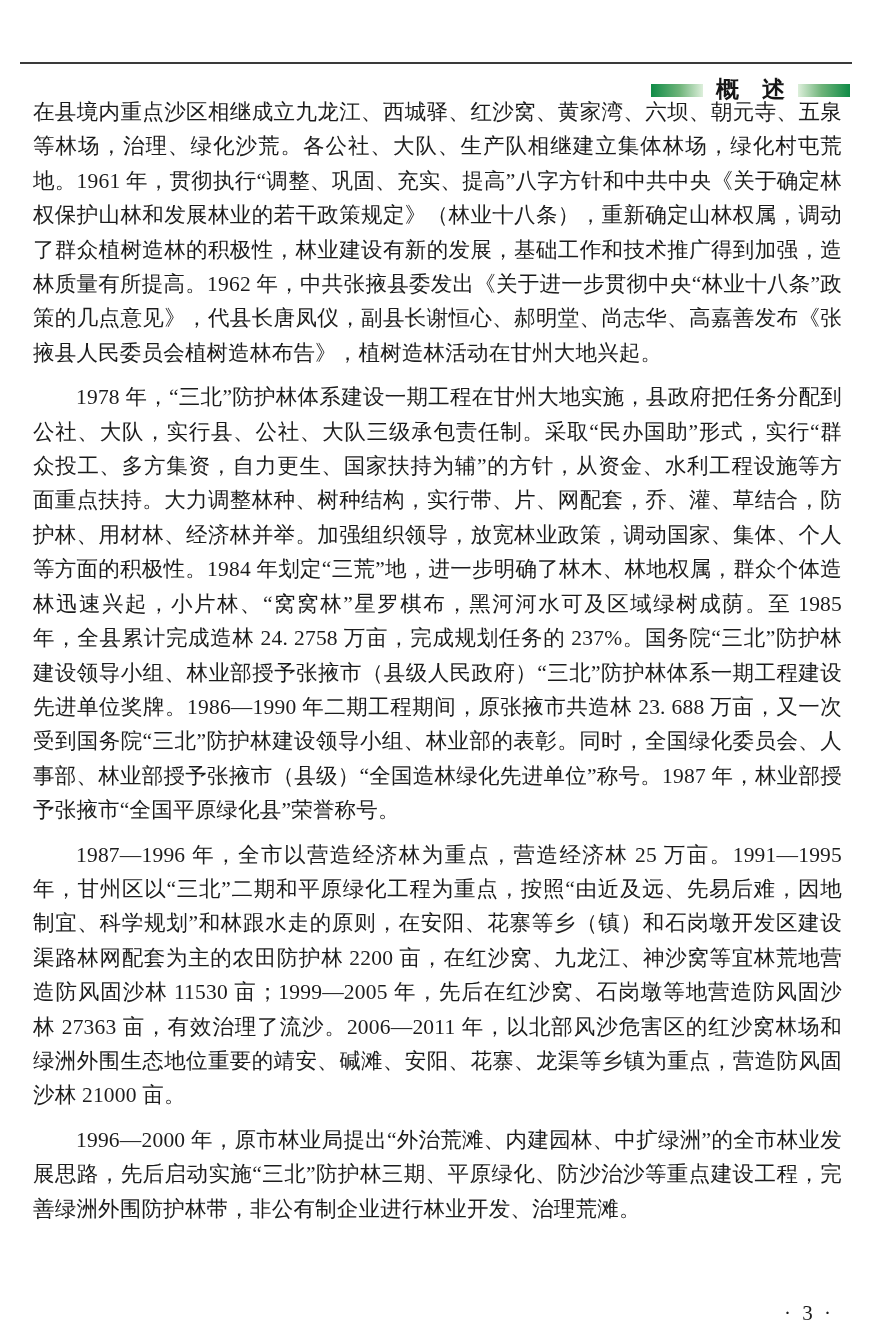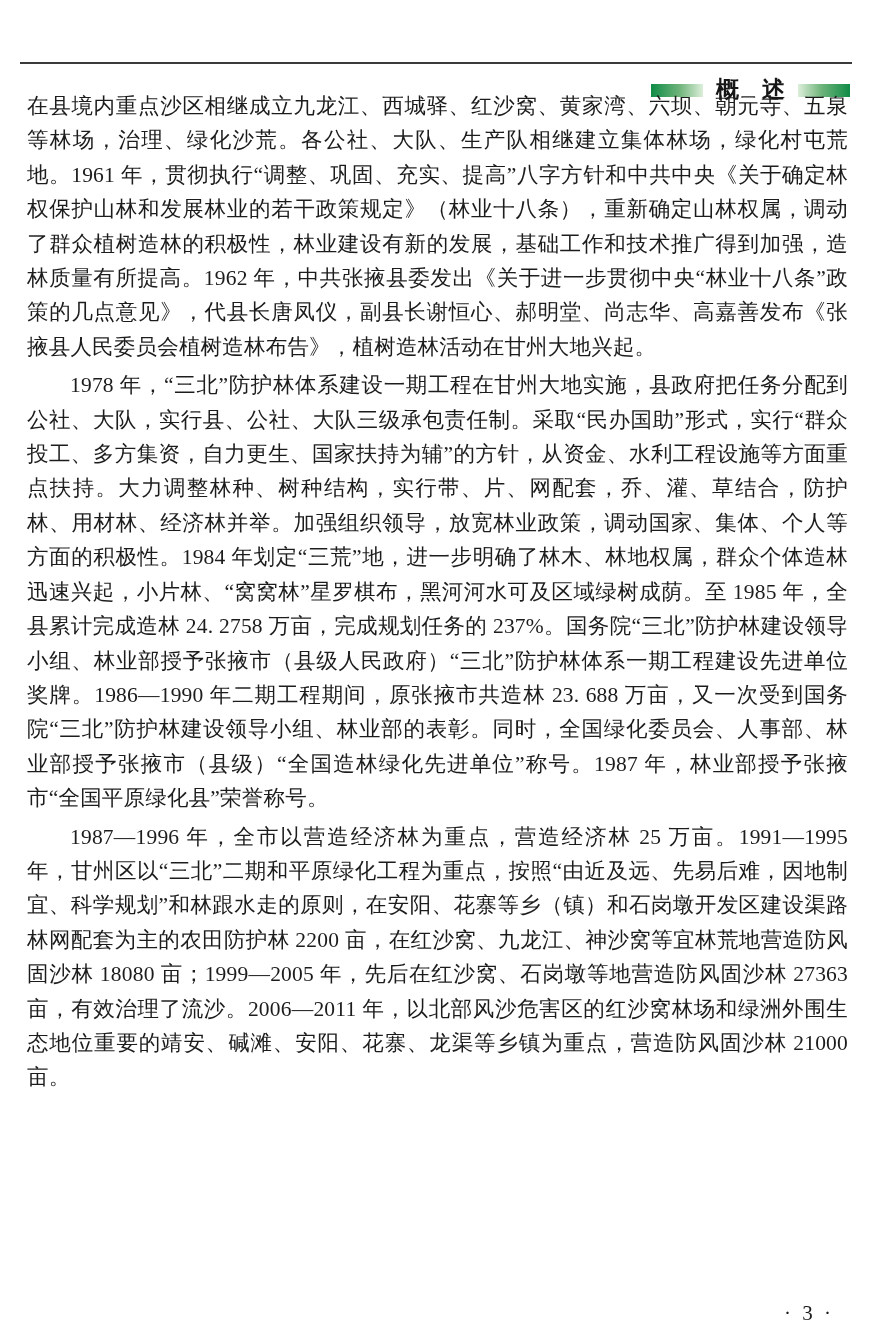--- a/index.html
+++ b/index.html
@@ -44,21 +44,21 @@
 
   
   .body-text {
     position: absolute;
     top: 85px; left: 23px; width: 829px;
     font-size: 21.5px;
     line-height: 34.4px;
     text-align: justify;
     letter-spacing: 0.2px;
   }
-  .body-text p { margin: 4px; text-indent: 2em; }
+  .body-text p { margin: 10px; text-indent: 2em; }
   .body-text p.no-indent { text-indent: 0; }
 
   
   .page-number {
     position: absolute;
     top: 1301px; right: 37px;
     font-size: 21px;
     letter-spacing: 3px;
     color: #1c1c1c;
   }
@@ -72,18 +72,19 @@
     <span class="grad-bar left"></span>
     <h1 class="head-title">概　述</h1>
     <span class="grad-bar right"></span>
   </header>
 
   <div class="head-rule"></div>
 
   <main class="body-text">
     <p class="no-indent">在县境内重点沙区相继成立九龙江、西城驿、红沙窝、黄家湾、六坝、朝元寺、五泉等林场，治理、绿化沙荒。各公社、大队、生产队相继建立集体林场，绿化村屯荒地。1961 年，贯彻执行“调整、巩固、充实、提高”八字方针和中共中央《关于确定林权保护山林和发展林业的若干政策规定》（林业十八条），重新确定山林权属，调动了群众植树造林的积极性，林业建设有新的发展，基础工作和技术推广得到加强，造林质量有所提高。1962 年，中共张掖县委发出《关于进一步贯彻中央“林业十八条”政策的几点意见》，代县长唐凤仪，副县长谢恒心、郝明堂、尚志华、高嘉善发布《张掖县人民委员会植树造林布告》，植树造林活动在甘州大地兴起。</p>
     <p>1978 年，“三北”防护林体系建设一期工程在甘州大地实施，县政府把任务分配到公社、大队，实行县、公社、大队三级承包责任制。采取“民办国助”形式，实行“群众投工、多方集资，自力更生、国家扶持为辅”的方针，从资金、水利工程设施等方面重点扶持。大力调整林种、树种结构，实行带、片、网配套，乔、灌、草结合，防护林、用材林、经济林并举。加强组织领导，放宽林业政策，调动国家、集体、个人等方面的积极性。1984 年划定“三荒”地，进一步明确了林木、林地权属，群众个体造林迅速兴起，小片林、“窝窝林”星罗棋布，黑河河水可及区域绿树成荫。至 1985 年，全县累计完成造林 24. 2758 万亩，完成规划任务的 237%。国务院“三北”防护林建设领导小组、林业部授予张掖市（县级人民政府）“三北”防护林体系一期工程建设先进单位奖牌。1986—1990 年二期工程期间，原张掖市共造林 23. 688 万亩，又一次受到国务院“三北”防护林建设领导小组、林业部的表彰。同时，全国绿化委员会、人事部、林业部授予张掖市（县级）“全国造林绿化先进单位”称号。1987 年，林业部授予张掖市“全国平原绿化县”荣誉称号。</p>
-    <p>1987—1996 年，全市以营造经济林为重点，营造经济林 25 万亩。1991—1995 年，甘州区以“三北”二期和平原绿化工程为重点，按照“由近及远、先易后难，因地制宜、科学规划”和林跟水走的原则，在安阳、花寨等乡（镇）和石岗墩开发区建设渠路林网配套为主的农田防护林 2200 亩，在红沙窝、九龙江、神沙窝等宜林荒地营造防风固沙林 18080 亩；1999—2005 年，先后在红沙窝、石岗墩等地营造防风固沙林 27363 亩，有效治理了流沙。2006—2011 年，以北部风沙危害区的红沙窝林场和绿洲外围生态地位重要的靖安、碱滩、安阳、花寨、龙渠等乡镇为重点，营造防风固沙林 21000 亩。</p>
+    <p>1987—1996 年，全市以营造经济林为重点，营造经济林 25 万亩。1991—1995 年，甘州区以“三北”二期和平原绿化工程为重点，按照“由近及远、先易后难，因地制宜、科学规划”和林跟水走的原则，在安阳、花寨等乡（镇）和石岗墩开发区建设渠路林网配套为主的农田防护林 2200 亩，在红沙窝、九龙江、神沙窝等宜林荒地营造防风固沙林 11530 亩；1999—2005 年，先后在红沙窝、石岗墩等地营造防风固沙林 27363 亩，有效治理了流沙。2006—2011 年，以北部风沙危害区的红沙窝林场和绿洲外围生态地位重要的靖安、碱滩、安阳、花寨、龙渠等乡镇为重点，营造防风固沙林 21000 亩。</p>
+    <p>1996—2000 年，原市林业局提出“外治荒滩、内建园林、中扩绿洲”的全市林业发展思路，先后启动实施“三北”防护林三期、平原绿化、防沙治沙等重点建设工程，完善绿洲外围防护林带，非公有制企业进行林业开发、治理荒滩。</p>
   </main>
 
   <div class="page-number">· 3 ·</div>
 
 </div>
 
 </body></html>

